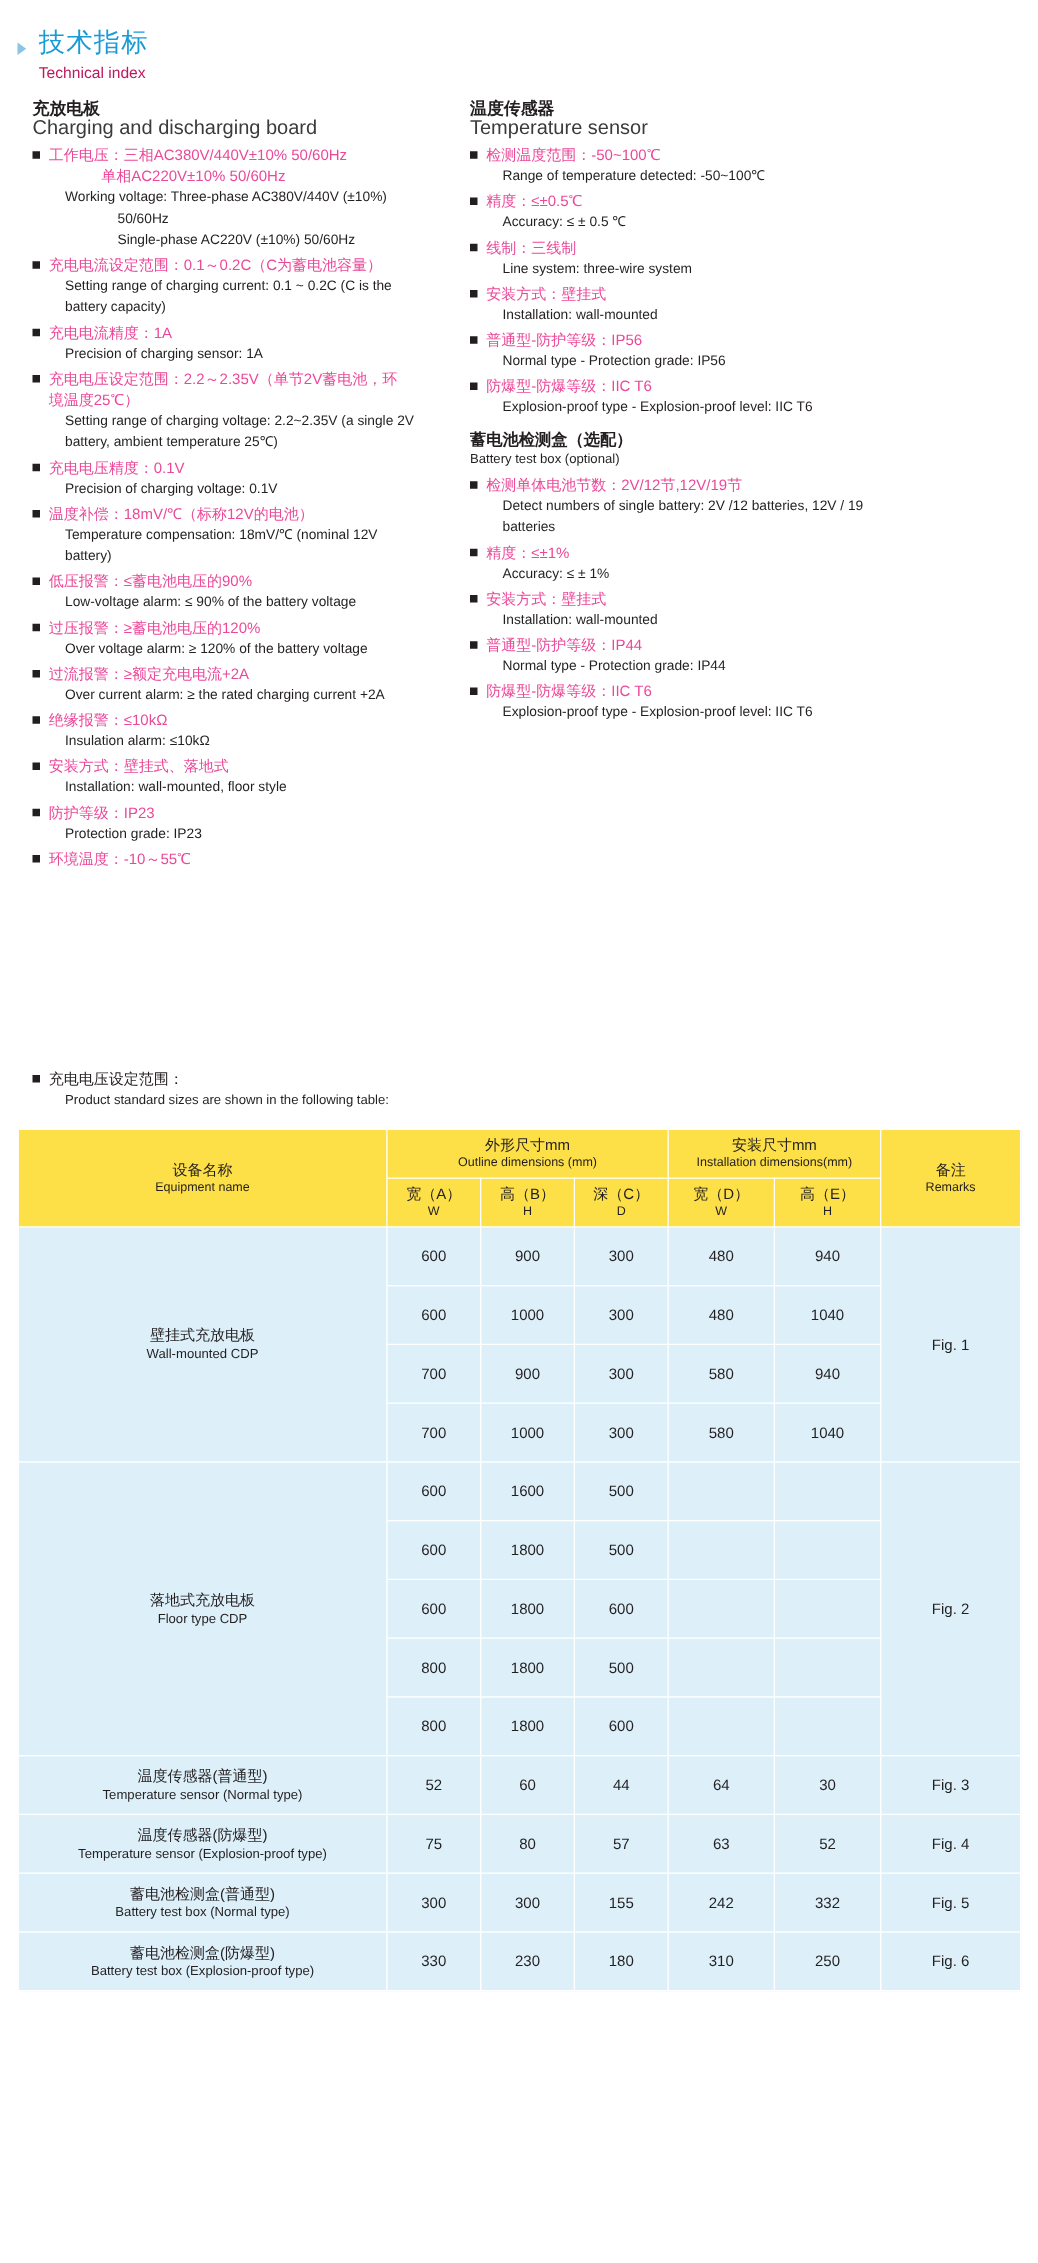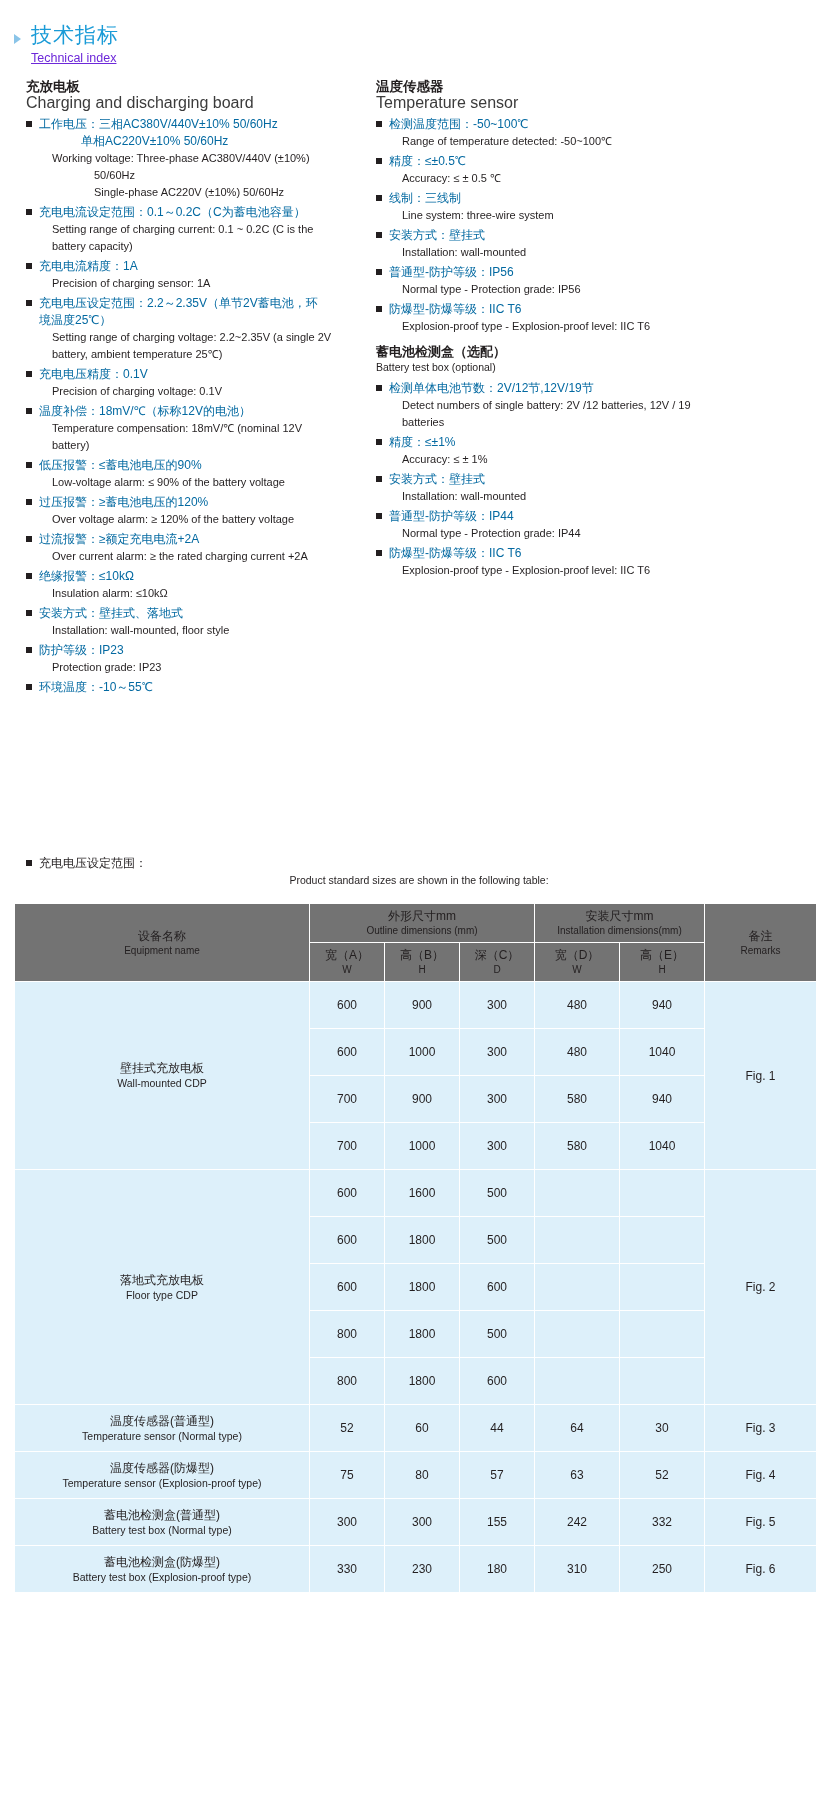--- a/index.html
+++ b/index.html
@@ -43,24 +43,23 @@
   .header .title-cn {
     margin-left: 17px;
     font-size: 21px;
     color: #1a9bd7;
     letter-spacing: 1px;
     line-height: 26px;
   }
   .header .title-en {
     margin-left: 17px;
     font-size: 12.5px;
-    color: #6d28d9;
+    color: #be185d;
     line-height: 18px;
     margin-top: 1px;
-    text-decoration: underline;
   }
 
   
   .col {
     position: absolute;
     top: 78px;
   }
   .col-left { left: 26px; width: 340px; }
   .col-right { left: 376px; width: 340px; }
 
@@ -86,21 +85,21 @@
     left: 0;
     top: 5px;
     width: 6px;
     height: 6px;
     background: #231f20;
   }
   .item .cn {
     margin-left: 13px;
     font-size: 12px;
     line-height: 17px;
-    color: #0369a1;
+    color: #ec4899;
   }
   .item .en {
     margin-left: 26px;
     font-size: 11px;
     line-height: 17px;
     color: #231f20;
     text-align: justify;
   }
   .item .cn.ind {
     margin-left: 55px;
@@ -140,41 +139,40 @@
   }
   .table-caption .cn {
     margin-left: 13px;
     font-size: 12px;
     line-height: 17px;
   }
   .table-caption .en {
     margin-left: 26px;
     font-size: 10.5px;
     line-height: 16px;
-    text-align: center;
   }
 
   
   .spec-table {
     position: absolute;
     left: 14px;
     top: 903px;
     width: 802px;
     border-collapse: collapse;
     table-layout: fixed;
   }
   .spec-table td, .spec-table th {
     border: 1px solid #ffffff;
     text-align: center;
     vertical-align: middle;
     font-weight: normal;
     color: #231f20;
   }
   .spec-table thead td {
-    background: #737373;
+    background: #fde047;
     font-size: 12px;
     line-height: 16px;
     padding: 4px 2px;
   }
   .spec-table thead td .en {
     font-size: 10px;
     line-height: 14px;
   }
   .spec-table tbody td {
     background: #ddf0fa;

